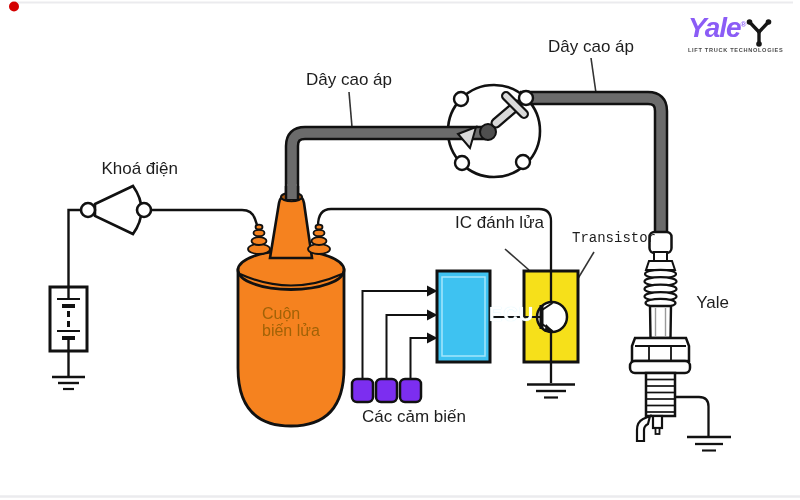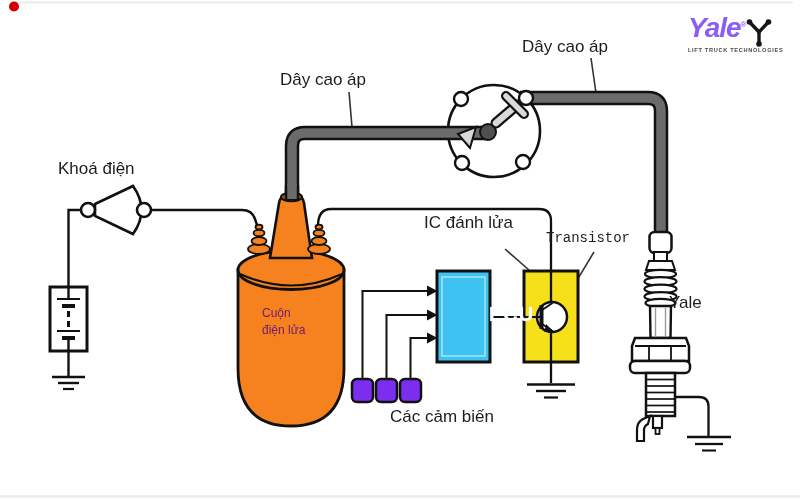--- a/index.html
+++ b/index.html
@@ -1,22 +1,22 @@
 <!DOCTYPE html>
 <html><head>
 <meta charset="utf-8">
 <style>
   html,body{margin:0;padding:0;background:#fff;}
   #stage{position:relative;width:800px;height:500px;background:#ffffff;overflow:hidden;
          font-family:"Liberation Sans","DejaVu Sans",sans-serif;}
   #stage svg{position:absolute;left:0;top:0;}
-  .lbl{position:absolute;color:#1d1d1d;font-size:17px;text-align:left;white-space:nowrap;}
+  .lbl{position:absolute;color:#1d1d1d;font-size:17px;text-align:right;white-space:nowrap;}
   .serif{font-family:Liberation Mono, monospace;font-size:14px;}
-  .coil-lbl{position:absolute;left:262px;top:305px;width:90px;font-size:12px;line-height:17px;
-            color:#701a75;text-align:left;}
+  .coil-lbl{position:absolute;left:262px;top:305px;width:90px;font-size:16px;line-height:17px;
+            color:#a16207;text-align:left;}
   .ecu-txt{position:absolute;left:437px;top:303px;width:53px;text-align:center;color:#ffffff;
            font-size:20px;font-weight:bold;letter-spacing:1px;text-shadow:0 0 1px #bfeefc;padding-left:48px;}
   .yale-word{position:absolute;left:688px;top:12px;font-size:28px;font-weight:bold;
              font-style:italic;letter-spacing:-1px;}
   .yale-reg{font-size:8px;font-style:normal;vertical-align:super;}
   .yale-tag{position:absolute;left:688px;top:47px;width:78px;text-align:center;font-size:5.6px;
             letter-spacing:0.7px;font-weight:bold;white-space:nowrap;}
 </style>
 </head>
 <body>
@@ -204,26 +204,26 @@
       <circle cx="13" cy="27" r="2.8"></circle>
     </g>
   </g>
 </svg>
 
 <div class="lbl" style="left:280px;top:70px;width:112px;">Dây cao áp</div>
 <div class="lbl" style="left:522px;top:37px;width:112px;">Dây cao áp</div>
 <div class="lbl" style="left:58px;top:159px;width:120px;">Khoá điện</div>
 <div class="lbl" style="left:424px;top:213px;width:120px;">IC đánh lửa</div>
 <div class="lbl serif" style="left:546px;top:230px;width:110px;">Transistor</div>
-<div class="lbl" style="left:346px;top:407px;width:120px;margin-left:44px;">Các cảm biến</div>
+<div class="lbl" style="left:346px;top:407px;width:120px;">Các cảm biến</div>
 <div class="lbl" style="left:669px;top:293px;width:60px;">Yale</div>
 
 <div class="coil-lbl">
   <div>Cuộn</div>
-  <div>điện lửa</div>
+  <div>biến lửa</div>
 </div>
 
 <div class="ecu-txt">ECU</div>
 
 <div class="yale-word" style="color: #8b5cf6;">
   <span>Yale</span><span class="yale-reg">®</span>
 </div>
 <div class="yale-tag" style="color: rgb(74, 74, 74);">LIFT TRUCK TECHNOLOGIES</div>
 
 </div>

